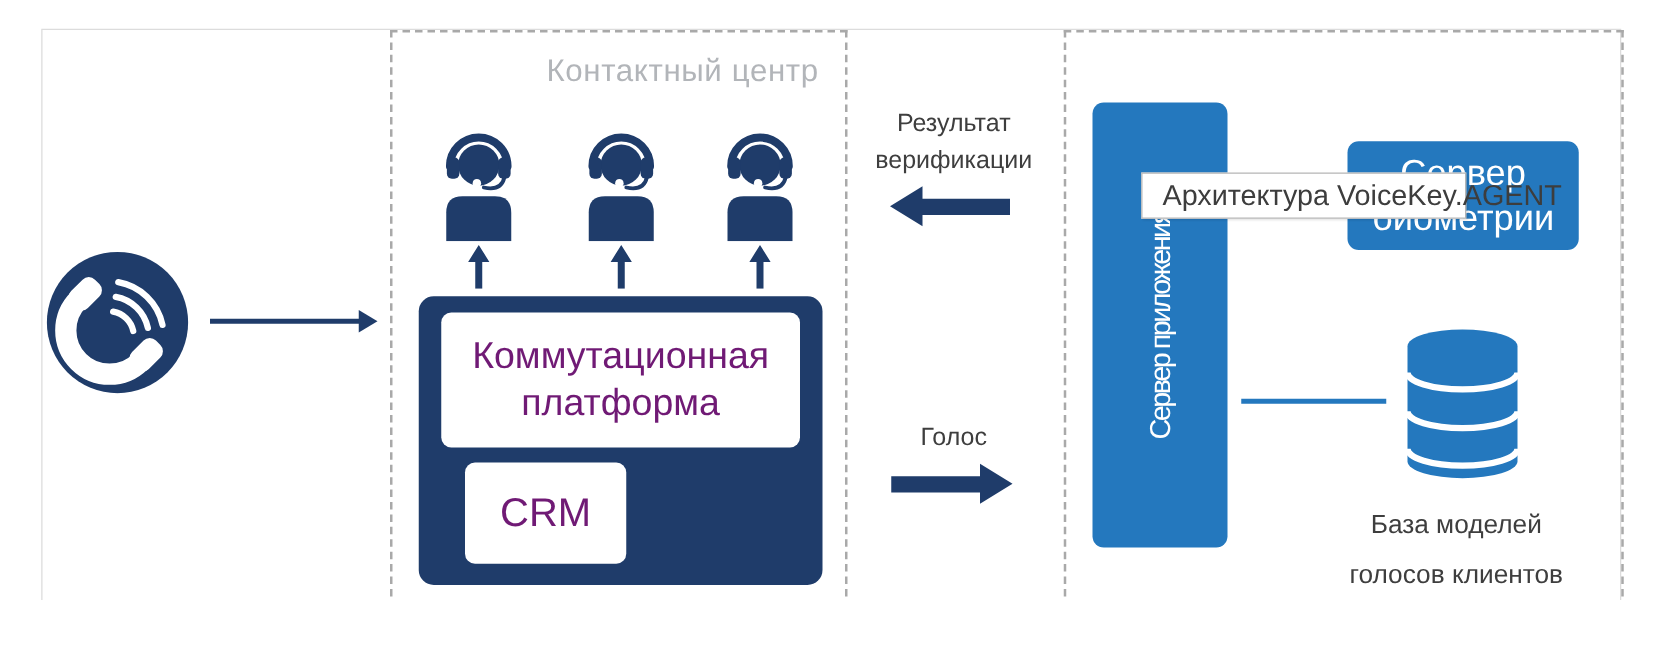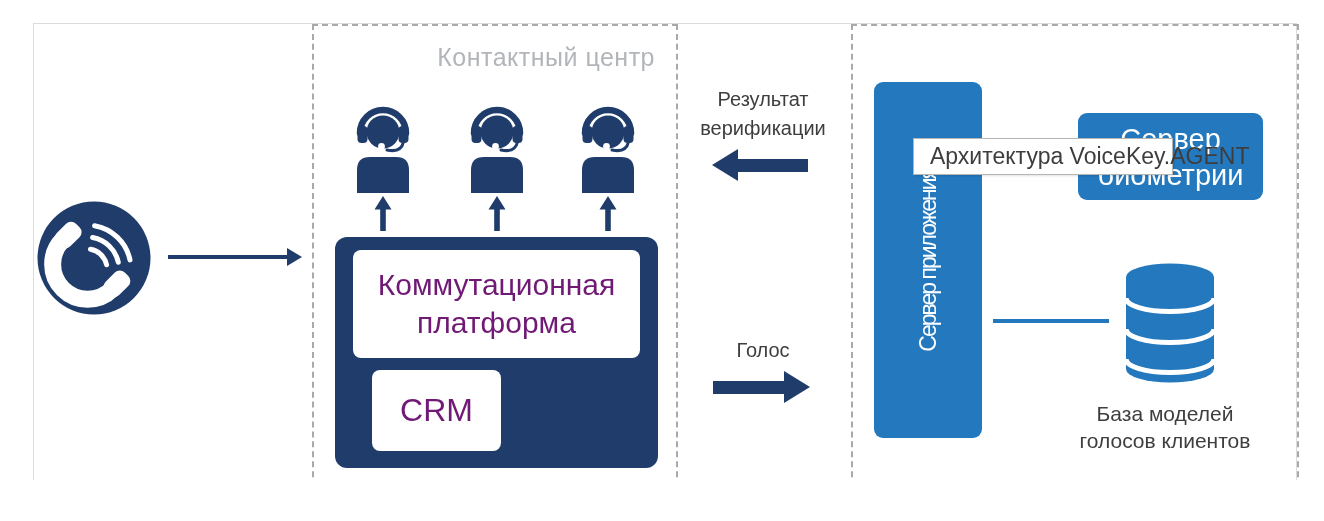--- a/index.html
+++ b/index.html
@@ -52,21 +52,21 @@
   
   .app-server-bar{left:874px;top:82px;width:108px;height:356px;background:#2478be;border-radius:9px;
     display:flex;align-items:center;justify-content:center;}
   .app-server-bar span{writing-mode:vertical-rl;transform:rotate(180deg);color:#fff;
     font-size:23px;letter-spacing:-2px;white-space:nowrap;}
   .biometric-box{left:1078px;top:113px;width:185px;height:87px;background:#2478be;border-radius:9px;
     display:flex;align-items:center;justify-content:center;text-align:center;}
   .biometric-box span{display:block;width:150px;color:#fff;font-size:29px;line-height:36px;}
   .db-connector{left:993px;top:319px;width:116px;height:4px;background:#2478be;}
   .db-icon{left:1122px;top:258px;width:96px;height:130px;}
-  .db-label{left:1065px;top:400px;width:200px;text-align:center;font-size:21px;line-height:27px;color:#3e3e3e;}
+  .db-label{left:1065px;top:400px;width:200px;text-align:center;font-size:21px;line-height:40px;color:#3e3e3e;}
   
   .tooltip{left:913px;top:138px;width:260px;height:37px;background:#fff;border:1px solid #b5b5b5;
     box-shadow:1px 1px 2px rgba(0,0,0,.12);z-index:10;display:flex;align-items:center;
     padding-left:16px;box-sizing:border-box;font-size:23px;color:#3d3d3d;white-space:nowrap;}
   svg{display:block;}
 </style>
 </head>
 <body>
 
 <div class="stage">

